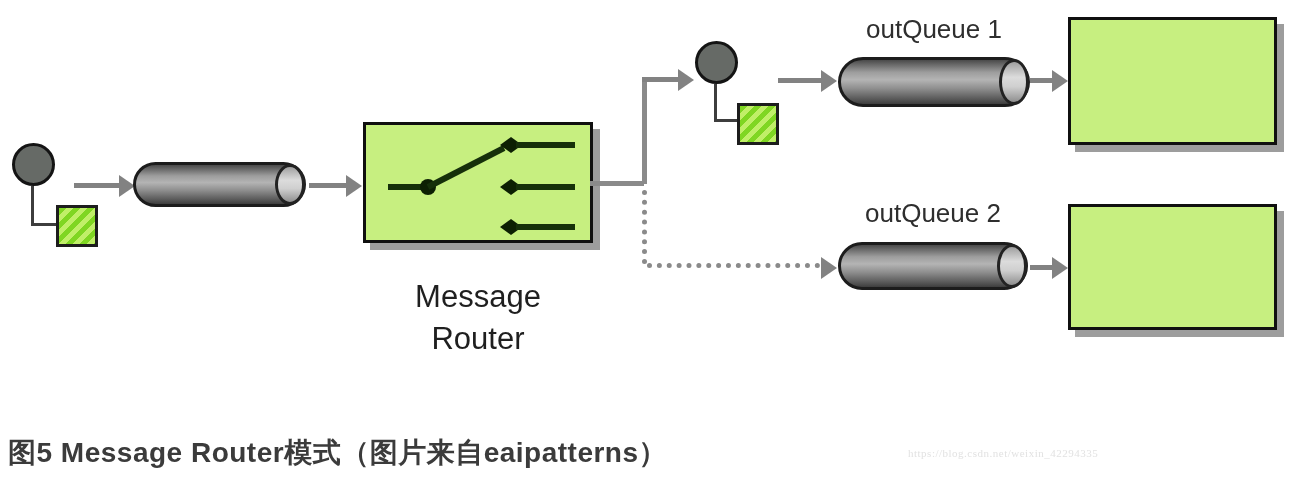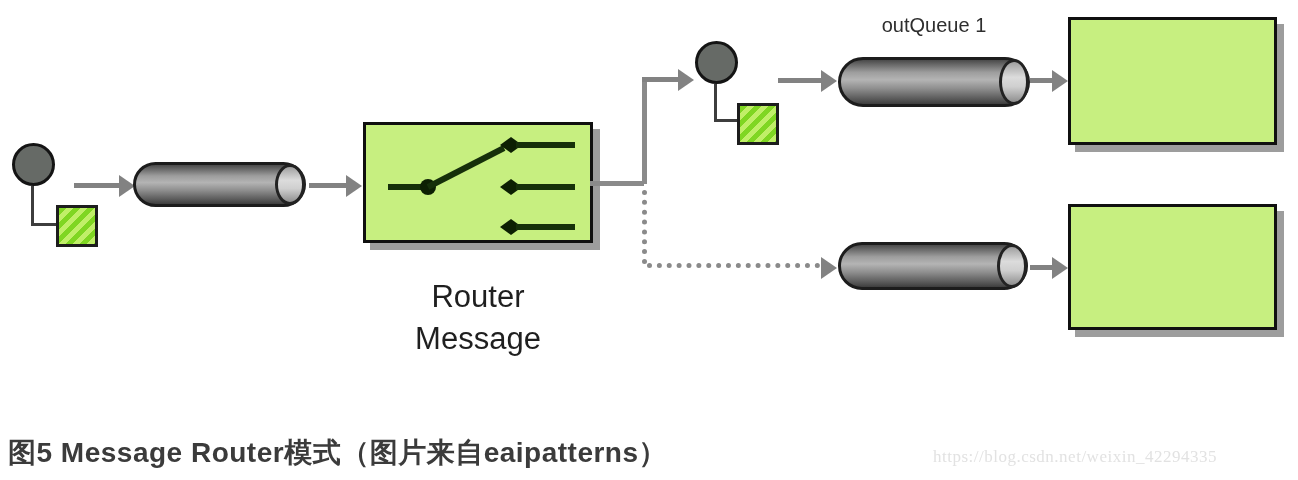--- a/index.html
+++ b/index.html
@@ -34,33 +34,33 @@
     border-top:11px solid transparent; border-bottom:11px solid transparent;
     border-left:16px solid #828282; }
 
   
   .cyl { position:absolute; border:3px solid #1c1c1c; border-radius:26px;
     background:linear-gradient(to bottom,#4a4a4a 0%,#9d9d9d 28%,#b4b4b4 45%,#8e8e8e 65%,#565656 90%,#3e3e3e 100%); }
   .cyl .cap { position:absolute; right:-2px; top:-1px; bottom:-1px; width:30px;
     border:3px solid #222; border-radius:50%;
     background:linear-gradient(to bottom,#9f9f9f 0%,#dcdcdc 38%,#cfcfcf 62%,#8f8f8f 100%); }
 
-  .queue-label { position:absolute; text-align:center; font-size:20px; color:#2e2e2e; }
+  .queue-label { position:absolute; text-align:center; font-size:26px; color:#2e2e2e; }
 
   
   .gbox { position:absolute; background:#c7ef80; border:3px solid #101010;
     box-shadow:7px 7px 0 0 #9d9d9d; }
 
   .router-label { position:absolute; text-align:center; font-size:31px; line-height:42px; color:#1f1f1f; }
 
   .caption { position:absolute; left:8px; top:434px; font-size:28px; font-weight:bold;
     color:#3b3b3b; letter-spacing:0.5px; white-space:nowrap; }
 
-  .watermark { position:absolute; left:933px; top:447px; font-family:"Liberation Serif", serif;
-    font-size:17px; color:#e2e2e2; letter-spacing:0.5px; white-space:nowrap; }
+  .watermark { position:absolute; left:908px; top:447px; font-family:"Liberation Serif", serif;
+    font-size:11px; color:#e2e2e2; letter-spacing:0.5px; white-space:nowrap; }
 </style>
 </head>
 <body>
 
 <div class="stage">
 
   <div class="msg-circle" style="left:12px; top:143px;"></div>
   <div class="lconn" style="left:31px; top:186px; width:25px; height:40px;"></div>
   <div class="hatch" style="left:56px; top:205px;"></div>
 
@@ -85,22 +85,22 @@
         <polygon points="134,20 145,12 156,20 145,28"></polygon>
         <polygon points="134,62 145,54 156,62 145,70"></polygon>
         <polygon points="134,102 145,94 156,102 145,110"></polygon>
       </g>
       <line x1="150" y1="20" x2="209" y2="20" stroke="#16300a" stroke-width="6"></line>
       <line x1="150" y1="62" x2="209" y2="62" stroke="#16300a" stroke-width="6"></line>
       <line x1="150" y1="102" x2="209" y2="102" stroke="#16300a" stroke-width="6"></line>
     </svg>
   </div>
   <div class="router-label" style="left:365px; top:276px; width:226px;">
+    <div>Message</div>
     <div>Router</div>
-    <div>Message</div>
   </div>
 
   <div class="hline" style="left:590px; top:181px; width:54px;"></div>
   <div class="vline" style="left:642px; top:77px; height:107px;"></div>
   <div class="arrow" style="left:642px; top:77px; width:36px;">
       <i class="head"></i>
     </div>
   <div class="dot-v" style="left:642px; top:190px; height:74px;"></div>
   <div class="dot-h" style="left:647px; top:263px; width:173px;">
       <i class="head"></i>
@@ -116,20 +116,21 @@
 
   <div class="queue-label" style="left:838px; top:14px; width:192px;">outQueue 1</div>
   <div class="cyl" style="left:838px; top:57px; width:192px; height:50px;">
       <div class="cap"></div>
     </div>
   <div class="arrow" style="left:1030px; top:78px; width:22px;">
       <i class="head"></i>
     </div>
   <div class="gbox" style="left:1068px; top:17px; width:209px; height:128px;"></div>
 
+  <div class="queue-label" style="left:838px; top:198px; width:190px;">outQueue 2</div>
   <div class="cyl" style="left:838px; top:242px; width:190px; height:48px;">
       <div class="cap"></div>
     </div>
   <div class="arrow" style="left:1030px; top:265px; width:22px;">
       <i class="head"></i>
     </div>
   <div class="gbox" style="left:1068px; top:204px; width:209px; height:126px;"></div>
 
   <div class="caption">图5 Message Router模式（图片来自eaipatterns）</div>
   <div class="watermark">https://blog.csdn.net/weixin_42294335</div>

